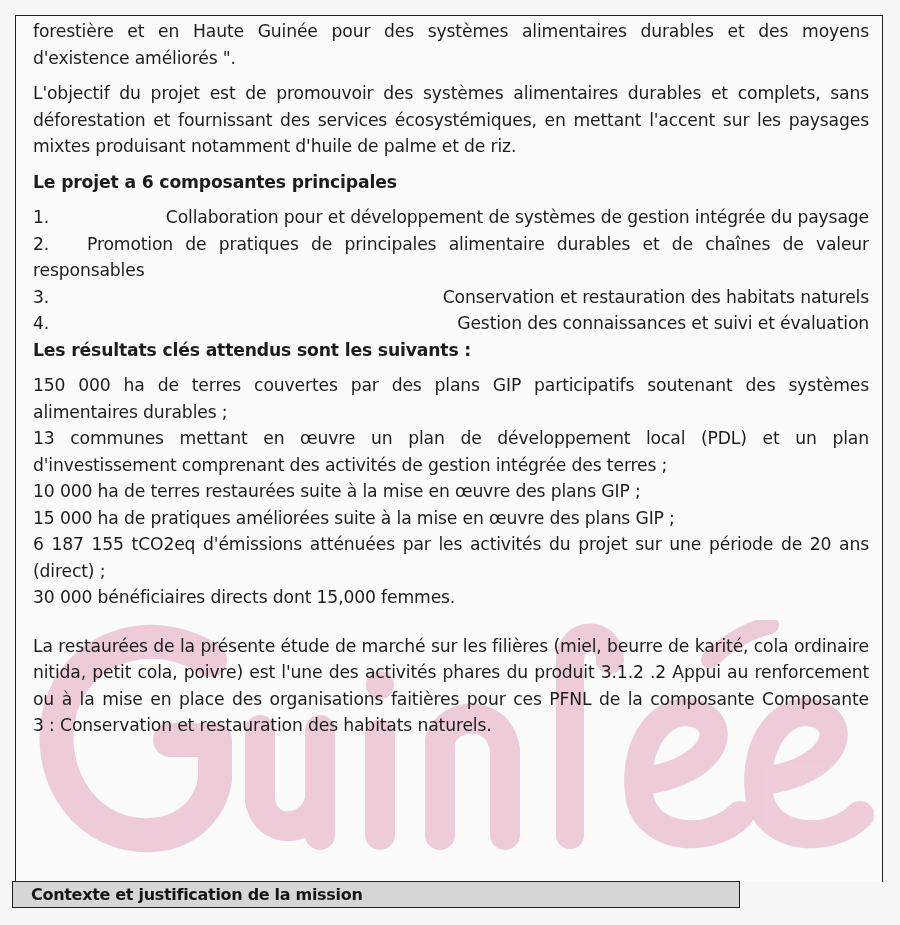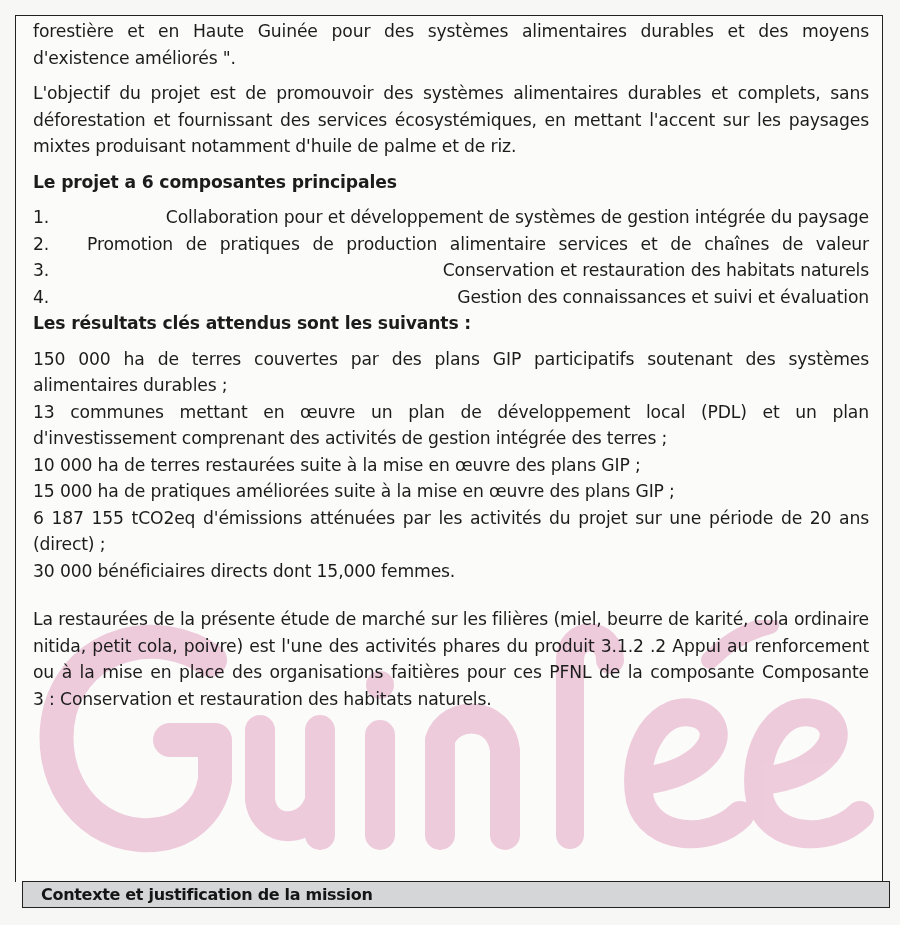--- a/index.html
+++ b/index.html
@@ -68,23 +68,23 @@
     .num-item .num {
       width: 54px;
       flex: 0 0 54px;
     }
     .num-item .txt {
       flex: 1;
       text-align: right;
     }
     .section-bar {
       position: absolute;
-      left: 22px;
+      left: 12px;
       top: 881px;
-      width: 868px;
+      width: 728px;
       height: 27px;
       background: #d4d6d7;
       border: 1.5px solid #222;
       box-sizing: border-box;
       z-index: 3;
     }
     .section-bar span {
       position: absolute;
       left: 18px;
       top: 3px;
@@ -137,22 +137,23 @@
     <div class="p bold">Le projet a 6 composantes principales</div>
 
     <div class="gap"></div>
 
     <div class="num-item">
       <span class="num">1.</span>
       <span class="txt">Collaboration pour et développement de systèmes de gestion intégrée du paysage</span>
     </div>
     <div class="num-item">
       <span class="num">2.</span>
-      <span class="txt just-line">Promotion de pratiques de production alimentaire services et de chaînes de valeur</span>
+      <span class="txt just-line">Promotion de pratiques de principales alimentaire durables et de chaînes de valeur</span>
     </div>
+    <div class="p">responsables</div>
     <div class="num-item">
       <span class="num">3.</span>
       <span class="txt">Conservation et restauration des habitats naturels</span>
     </div>
     <div class="num-item">
       <span class="num">4.</span>
       <span class="txt">Gestion des connaissances et suivi et évaluation</span>
     </div>
 
     <div class="p bold">Les résultats clés attendus sont les suivants :</div>

